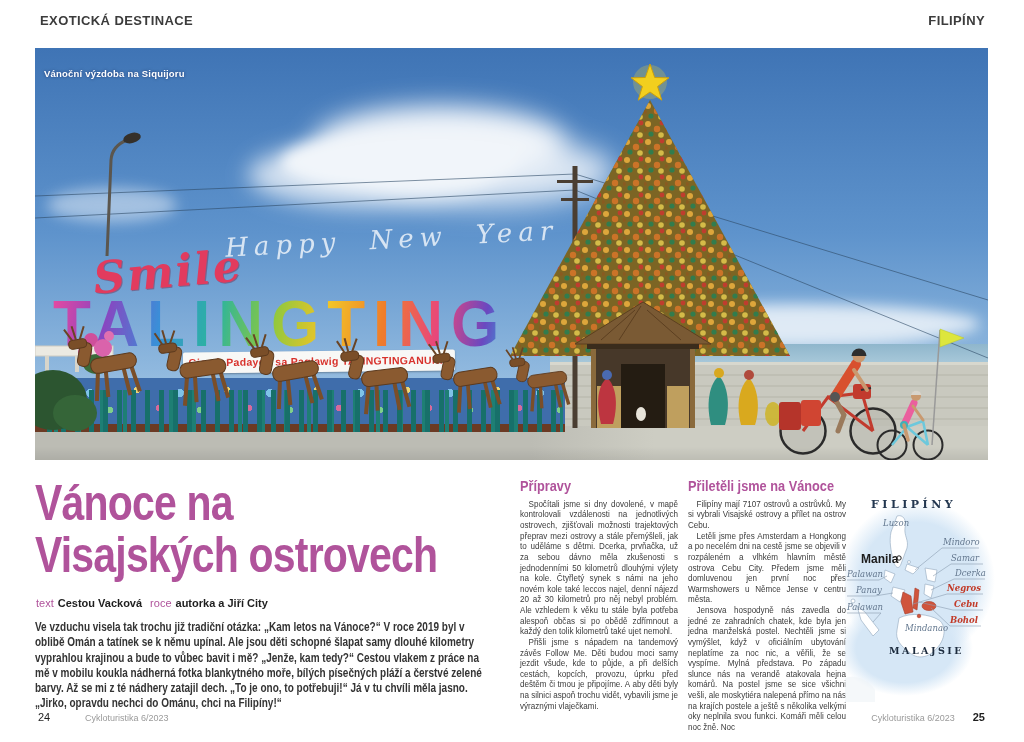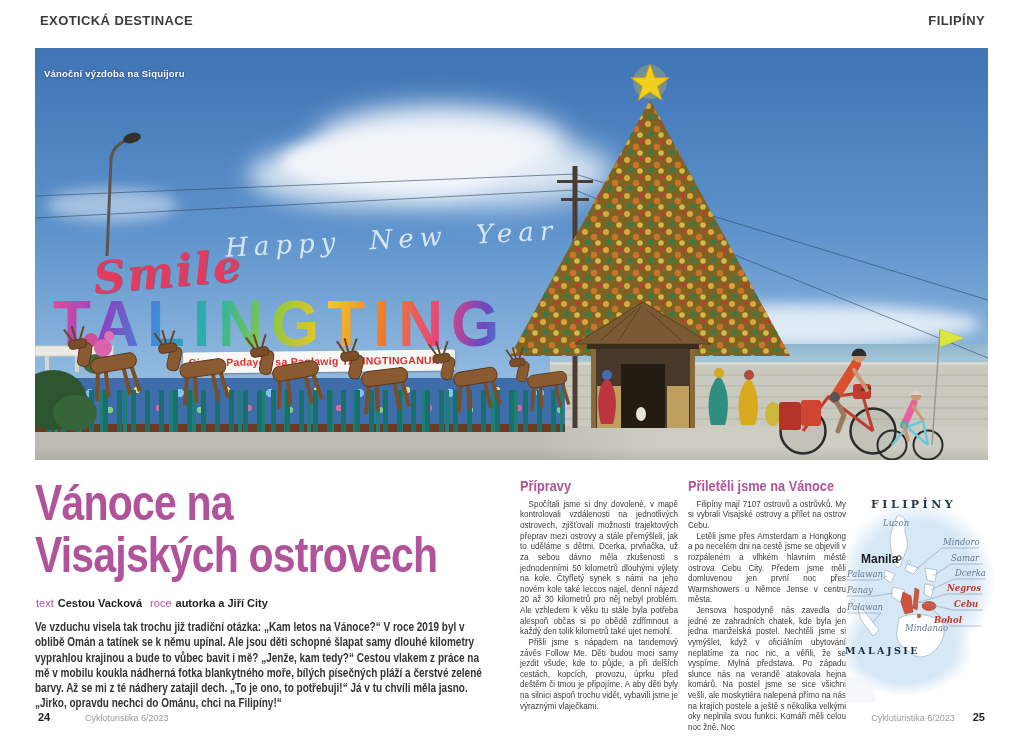--- a/index.html
+++ b/index.html
@@ -66,21 +66,21 @@
   .map{position:absolute;left:845px;top:490px;width:174px;height:212px;}
   .map svg{position:absolute;left:0;top:0;}
   .map-title{position:absolute;left:26px;top:8px;font-family:"DejaVu Serif",serif;font-weight:bold;
        font-size:11px;letter-spacing:3.5px;color:#233750;}
   .map-label{position:absolute;font-family:"DejaVu Serif",serif;font-style:italic;font-size:8.5px;color:#64788f;white-space:nowrap;}
   .map-label.red{color:#c23a28;font-weight:bold;}
   .map-city{position:absolute;font-family:Liberation Sans, sans-serif;font-weight:700;font-size:12px;color:#1c1c1c;}
   .map-country{position:absolute;font-family:"DejaVu Serif",serif;font-weight:bold;font-size:9.5px;
        letter-spacing:2.5px;color:#1c2b3d;}
   
-  .foot-num{position:absolute;font-size:11px;font-weight:700;color:#1e1e1e;top:711px;}
+  .foot-num{position:absolute;font-size:11px;font-weight:400;color:#1e1e1e;top:711px;}
   .foot-mag{position:absolute;font-size:9px;color:#9a9a9a;top:713px;}
   .fn-left{left:38px;} .fm-left{left:85px;}
   .foot-right{position:absolute;right:39px;top:711px;display:flex;align-items:baseline;gap:18px;}
   .foot-right .mag{font-size:9px;color:#9a9a9a;position:static;}
   .foot-right .num{font-size:11px;font-weight:700;color:#1e1e1e;position:static;}
 </style>
 </head>
 <body>
 
 <div class="page">
@@ -310,26 +310,26 @@
       <path d="M0,188 C10,184 24,190 30,200 L30,212 L0,212 Z" fill="#eef3f7" opacity=".6"></path>
     </svg>
     <div class="map-title">FILIPÍNY</div>
     <div class="map-label" style="left:38px;top:28px;">Luzon</div>
     <div class="map-city" style="left:16px;top:62px;">Manila</div>
     <div class="map-label" style="left:98px;top:47px;">Mindoro</div>
     <div class="map-label" style="left:106px;top:63px;">Samar</div>
     <div class="map-label" style="left:110px;top:78px;">Dcerka</div>
     <div class="map-label red" style="left:102px;top:93px;">Negros</div>
     <div class="map-label red" style="left:109px;top:109px;">Cebu</div>
-    <div class="map-label red" style="left:89px;top:125px;">Bohol</div>
+    <div class="map-label red" style="left:105px;top:125px;">Bohol</div>
     <div class="map-label" style="left:2px;top:79px;">Palawan</div>
-    <div class="map-label" style="left:2px;top:95px;">Panay</div>
+    <div class="map-label" style="left:2px;top:95px;padding-left:9px;">Panay</div>
     <div class="map-label" style="left:2px;top:112px;">Palawan</div>
     <div class="map-label" style="left:60px;top:133px;">Mindanao</div>
-    <div class="map-country" style="left:0px;top:155px;">MALAJSIE</div>
+    <div class="map-country" style="left:0px;top:155px;padding-left:44px;">MALAJSIE</div>
   </div>
 
   <div class="foot-num fn-left">24</div>
   <div class="foot-mag fm-left">Cykloturistika 6/2023</div>
   <div class="foot-right">
     <span class="mag">Cykloturistika 6/2023</span>
     <span class="num">25</span>
   </div>
 
 </div>

